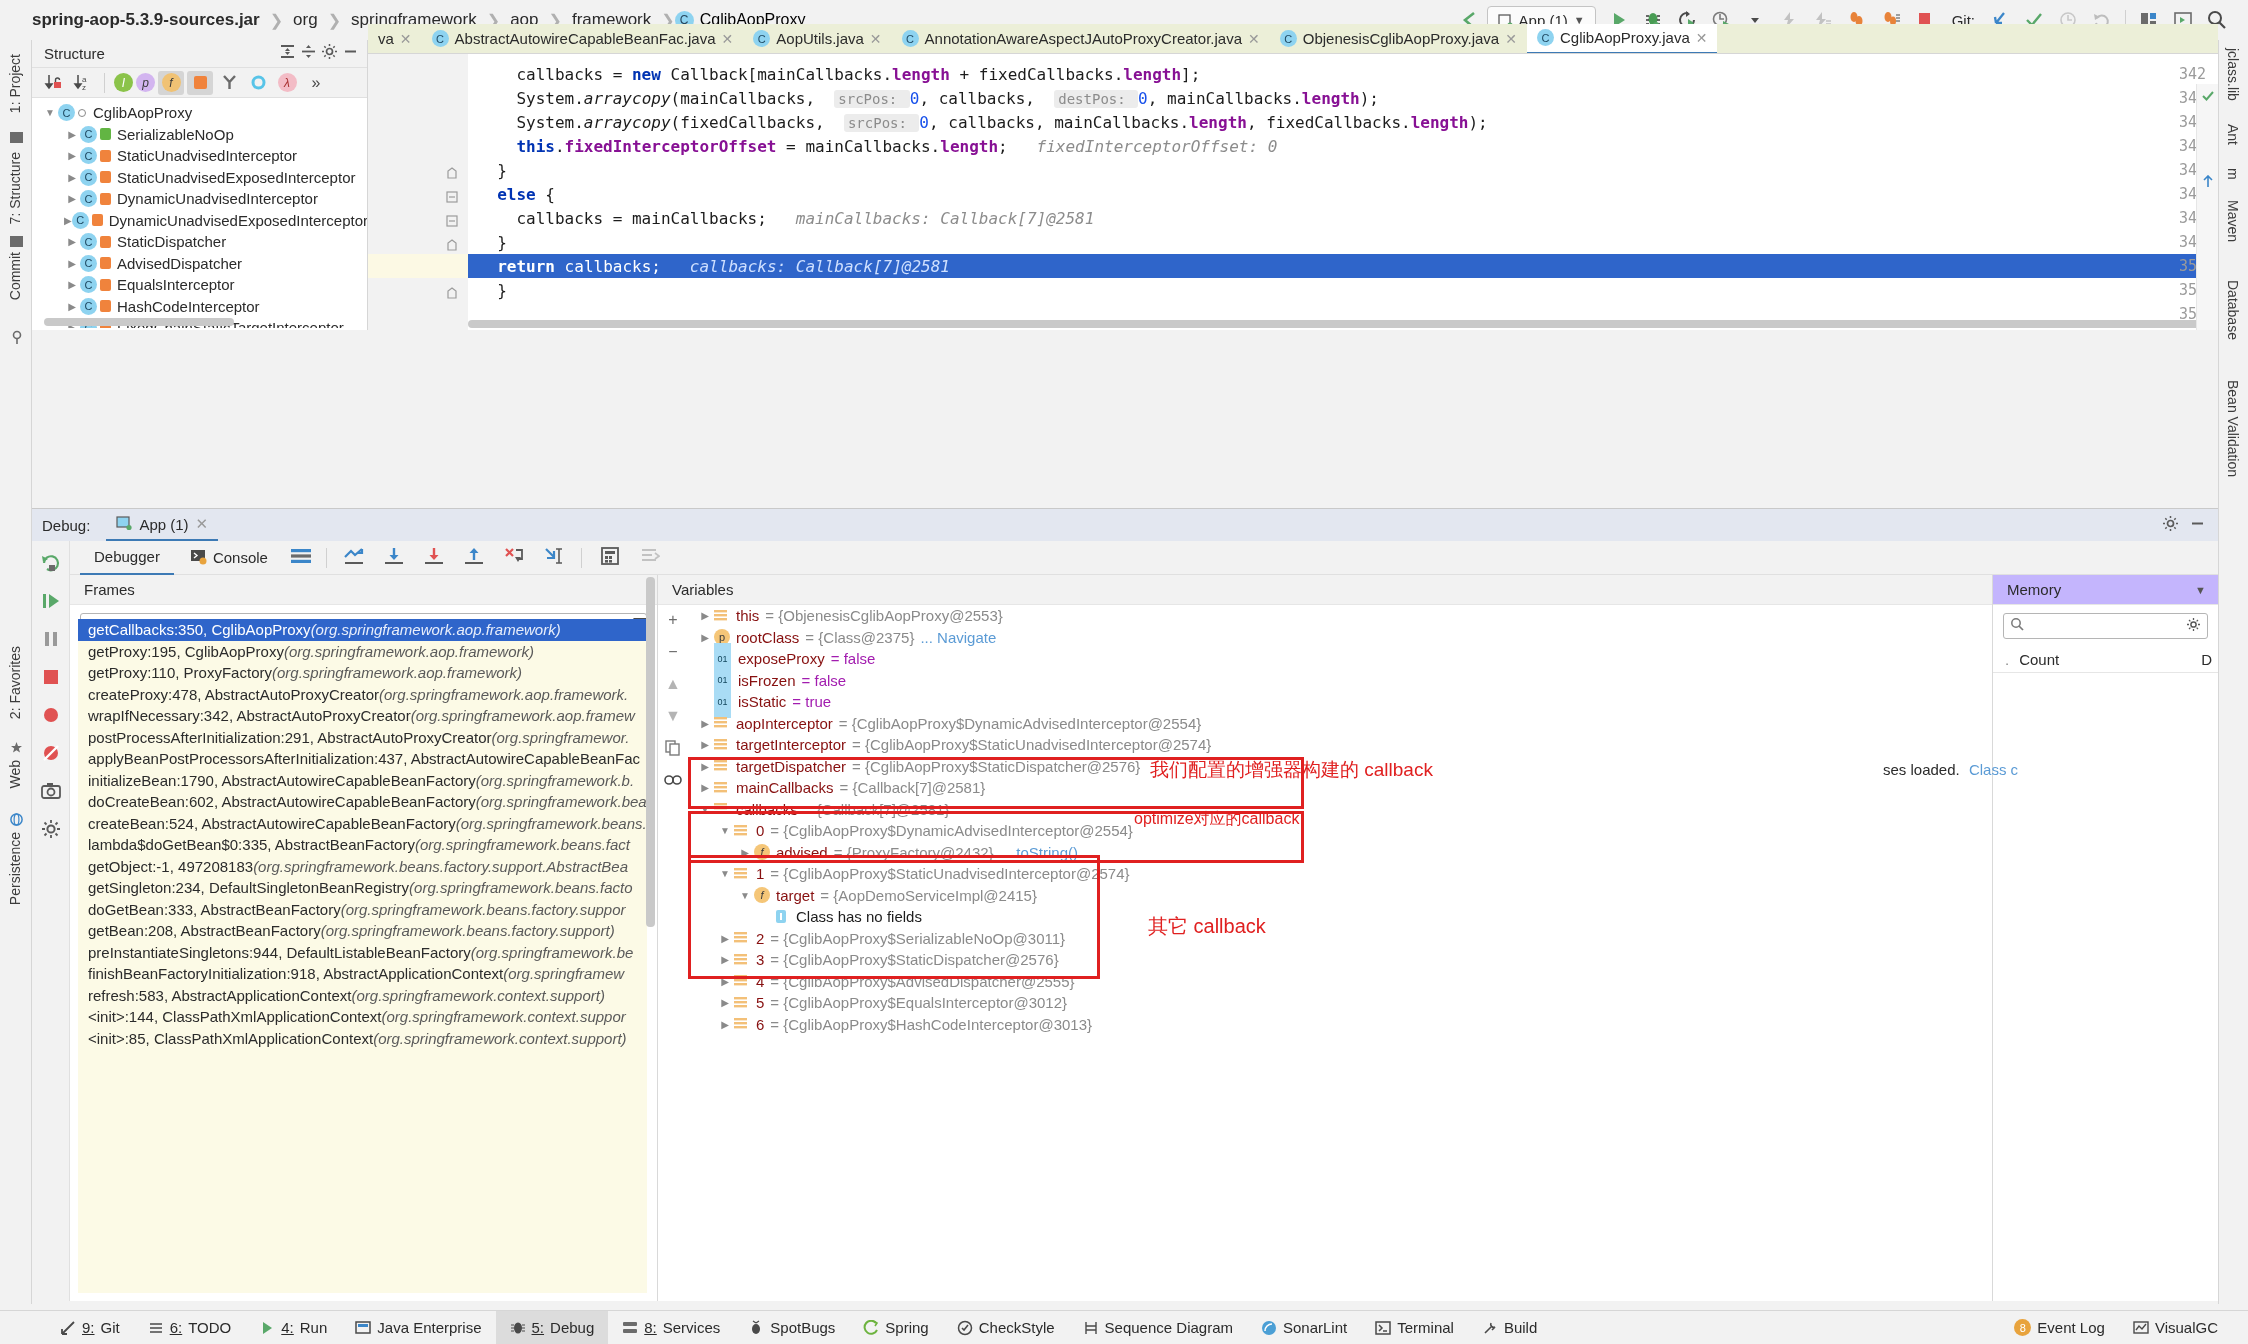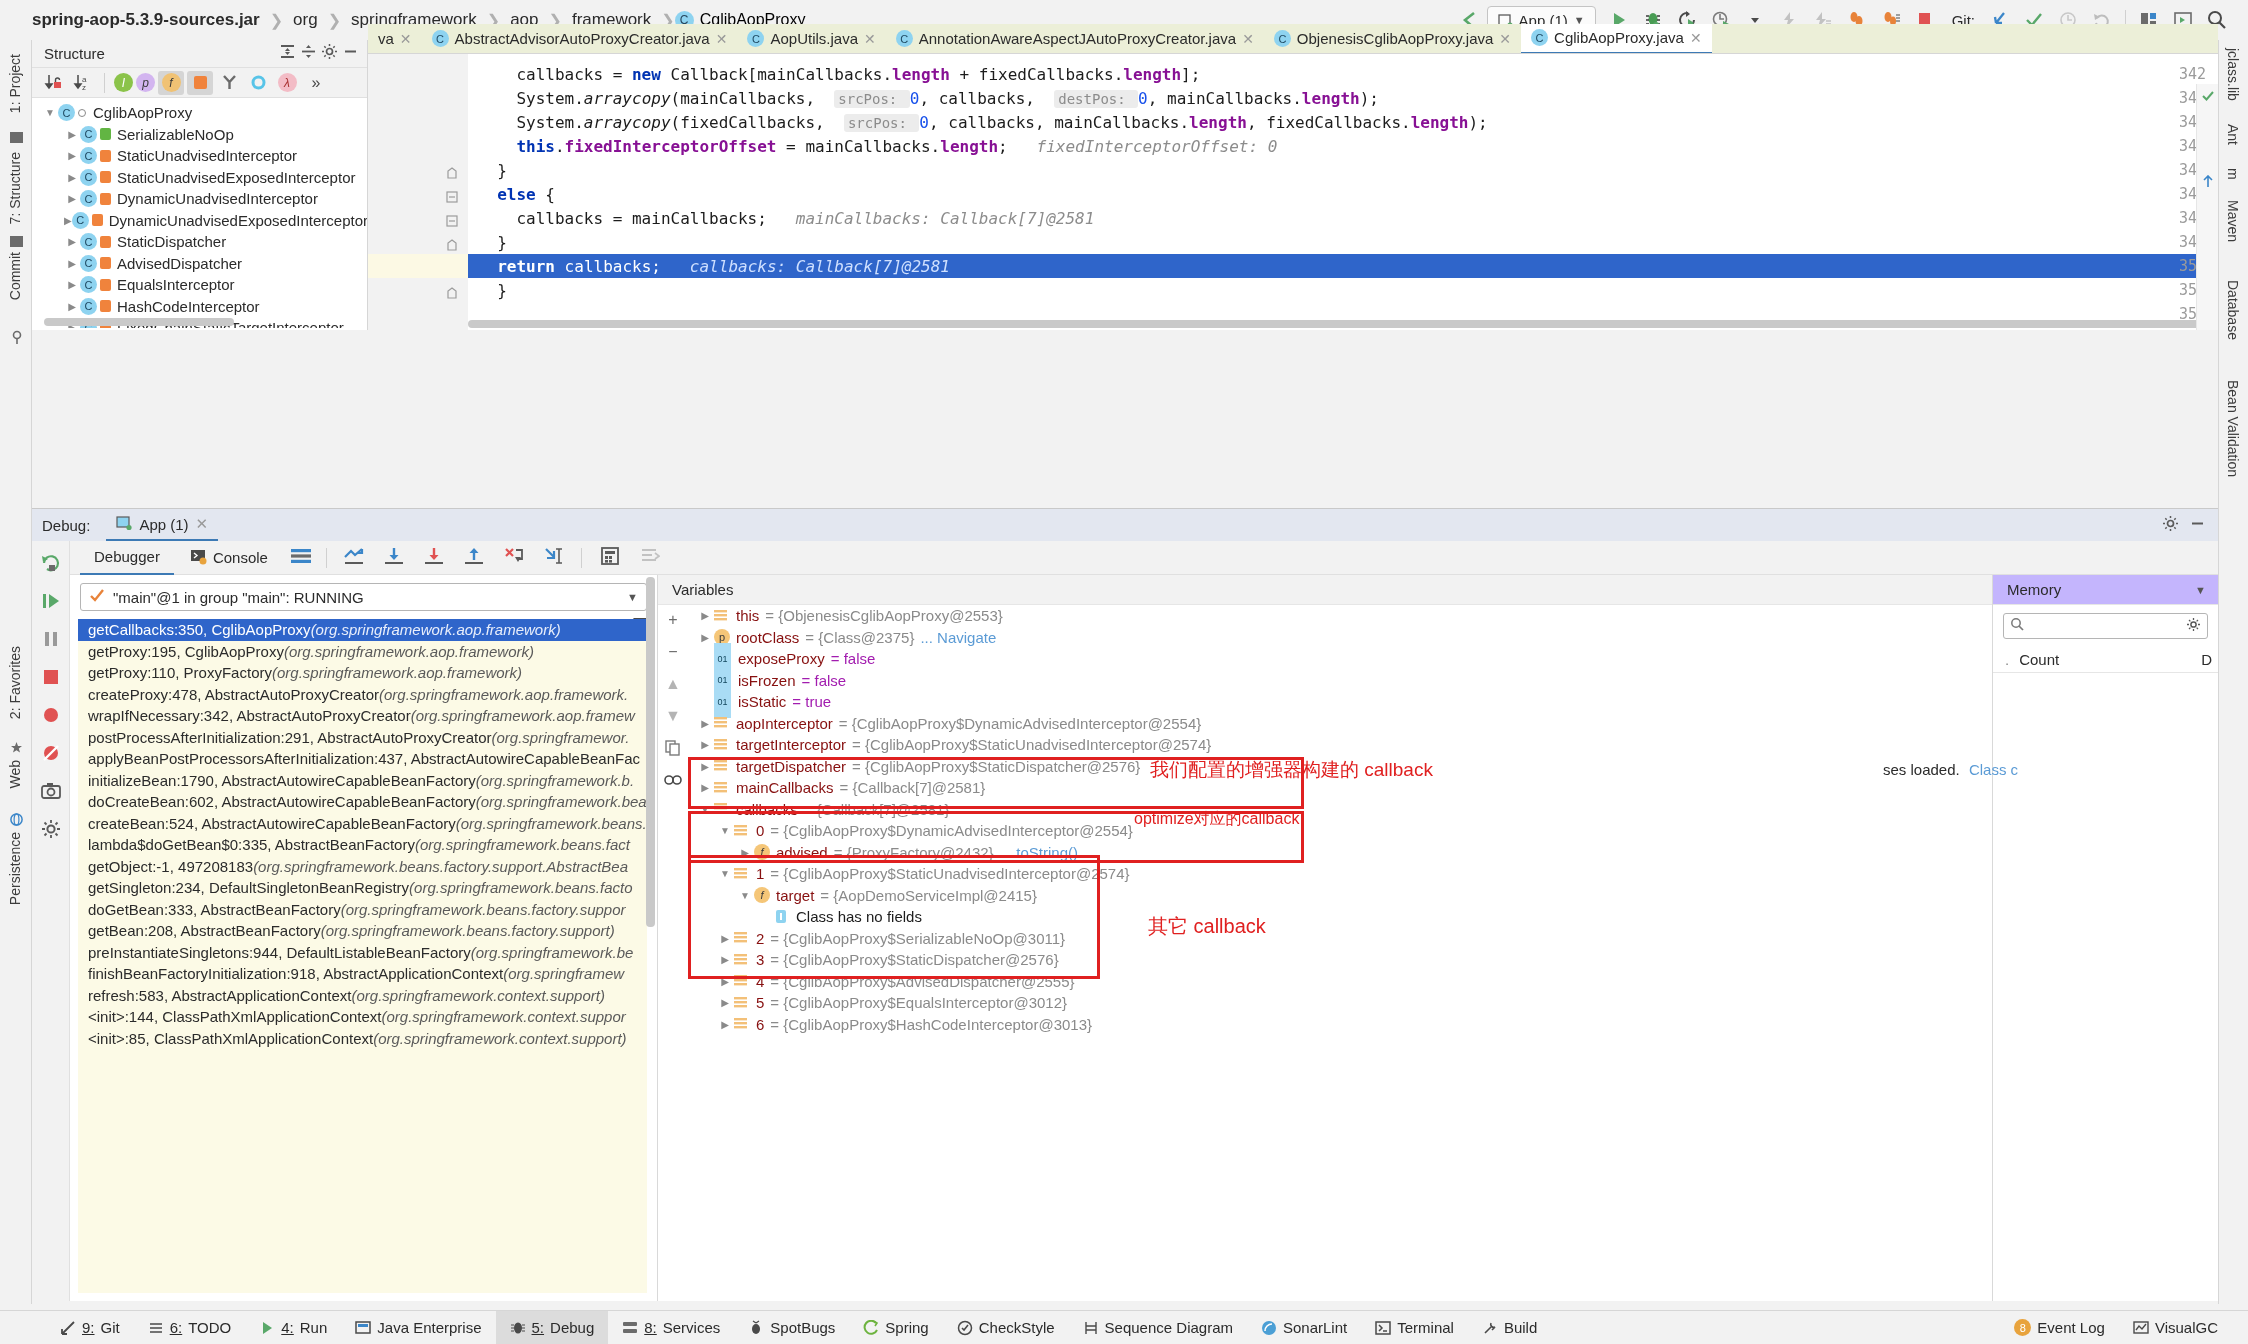--- a/index.html
+++ b/index.html
@@ -481,21 +481,21 @@
   </div>
 
   <div class="editor">
     <div class="tabrow" id="etabs">
         <div class="etab">
           <span>va</span>
           <span class="x">✕</span>
         </div>
         <div class="etab">
           <span class="ti">C</span>
-          <span>AbstractAdvisorAutoProxyCreator.java</span>
+          <span>AbstractAutowireCapableBeanFac.java</span>
           <span class="x">✕</span>
         </div>
         <div class="etab">
           <span class="ti">C</span>
           <span>AopUtils.java</span>
           <span class="x">✕</span>
         </div>
         <div class="etab">
           <span class="ti">C</span>
           <span>AnnotationAwareAspectJAutoProxyCreator.java</span>
@@ -737,20 +737,21 @@
             <svg width="20" height="18" viewBox="0 0 20 18">
                 <path d="M2 3h14M2 8h10M2 13h14" stroke="#8a8a8a" stroke-width="2"></path>
                 <path d="M15 6 L19 9 L15 12" stroke="#8a8a8a" stroke-width="1.8" fill="none"></path>
               </svg>
           </span>
         </div>
 
         <div class="panes">
 
           <div class="pane-frames">
+            <div class="pane-title">Frames</div>
             <div class="thread-sel">
               <span>
                 <svg width="16" height="16" viewBox="0 0 16 16">
                     <path d="M2 8 L6 12 L14 2" stroke="#e8833a" stroke-width="2.4" fill="none"></path>
                   </svg>
               </span>
               <span>"main"@1 in group "main": RUNNING</span>
               <span style="margin-left:auto;font-size:11px;color:#555">▼</span>
             </div>
             <div class="frames-tools">

